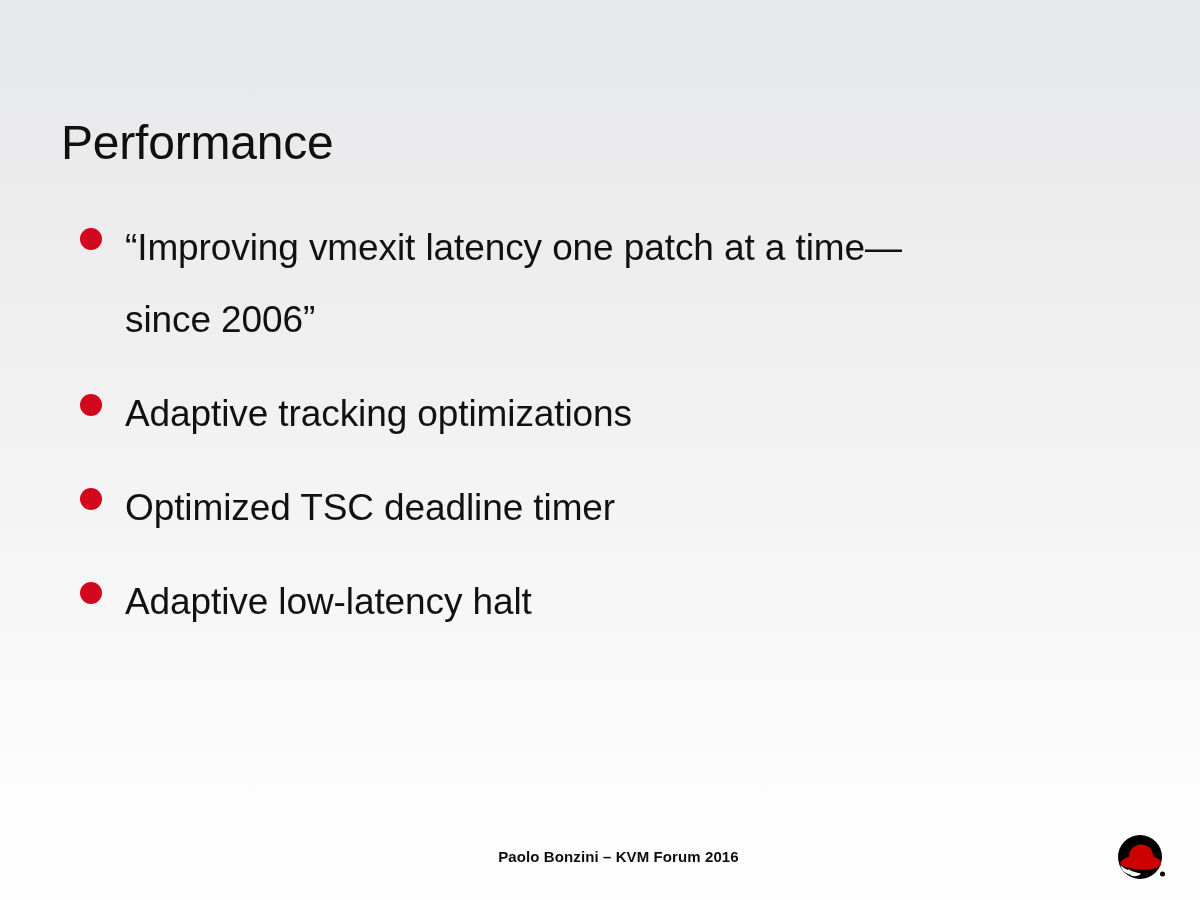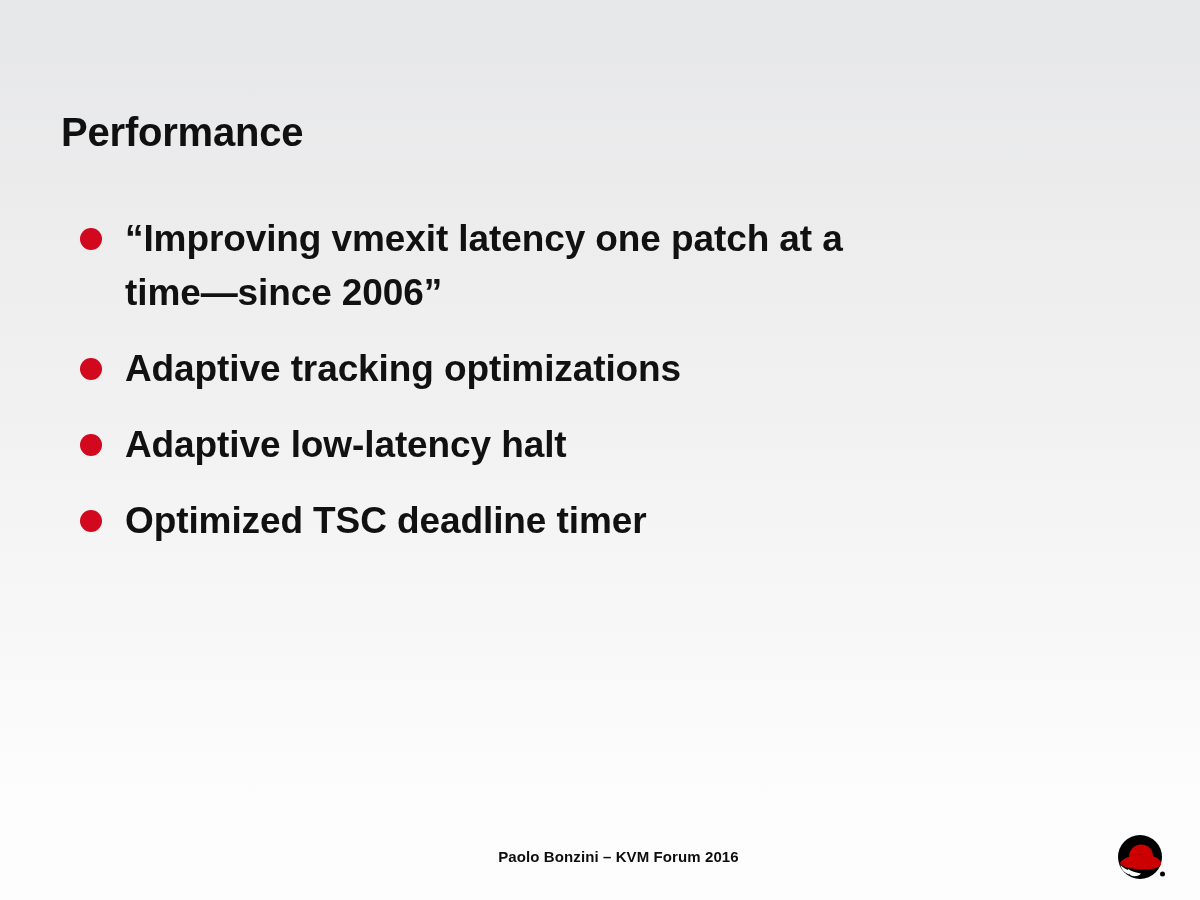--- a/index.html
+++ b/index.html
@@ -27,22 +27,22 @@
                 #fcfcfc 86%,
                 #fdfdfd 100%);
     overflow: hidden;
   }
 
   
   .slide-title {
     position: absolute;
     left: 61px;
     top: 83px;
-    font-size: 40px;
-    font-weight: bold;
+    font-size: 48px;
+    font-weight: normal;
     color: #101010;
     letter-spacing: -0.2px;
     white-space: nowrap;
   }
 
   
   .bullet-list {
     position: absolute;
     left: 78px;
     top: 212px;
@@ -50,24 +50,23 @@
     list-style: none;
     margin: 0;
     padding: 0;
   }
 
   .bullet-item {
     position: relative;
     padding-left: 47px;
     margin-bottom: 22px;
     font-size: 37px;
-    line-height: 54px;
+    line-height: 72px;
     color: #111111;
     letter-spacing: -0.1px;
-    font-weight: bold;
   }
 
   .bullet-item:last-child {
     margin-bottom: 0;
   }
 
   .bullet-marker {
     position: absolute;
     left: 2px;
     top: 16px;
@@ -124,26 +123,26 @@
       <span class="bullet-text">“Improving vmexit latency one patch at a time—since 2006”</span>
     </li>
 
     <li class="bullet-item">
       <span class="bullet-marker"></span>
       <span class="bullet-text">Adaptive tracking optimizations</span>
     </li>
 
     <li class="bullet-item">
       <span class="bullet-marker"></span>
-      <span class="bullet-text">Adaptive low-latency halt</span>
+      <span class="bullet-text">Optimized TSC deadline timer</span>
     </li>
 
     <li class="bullet-item">
       <span class="bullet-marker"></span>
-      <span class="bullet-text">Optimized TSC deadline timer</span>
+      <span class="bullet-text">Adaptive low-latency halt</span>
     </li>
 
   </ul>
 
   <div class="footer-text">Paolo Bonzini – KVM Forum 2016</div>
 
   <div class="logo">
     <svg viewBox="0 0 116 104" xmlns="http://www.w3.org/2000/svg" aria-hidden="true">
 
       <circle cx="52" cy="50" r="44" fill="#000000"></circle>

